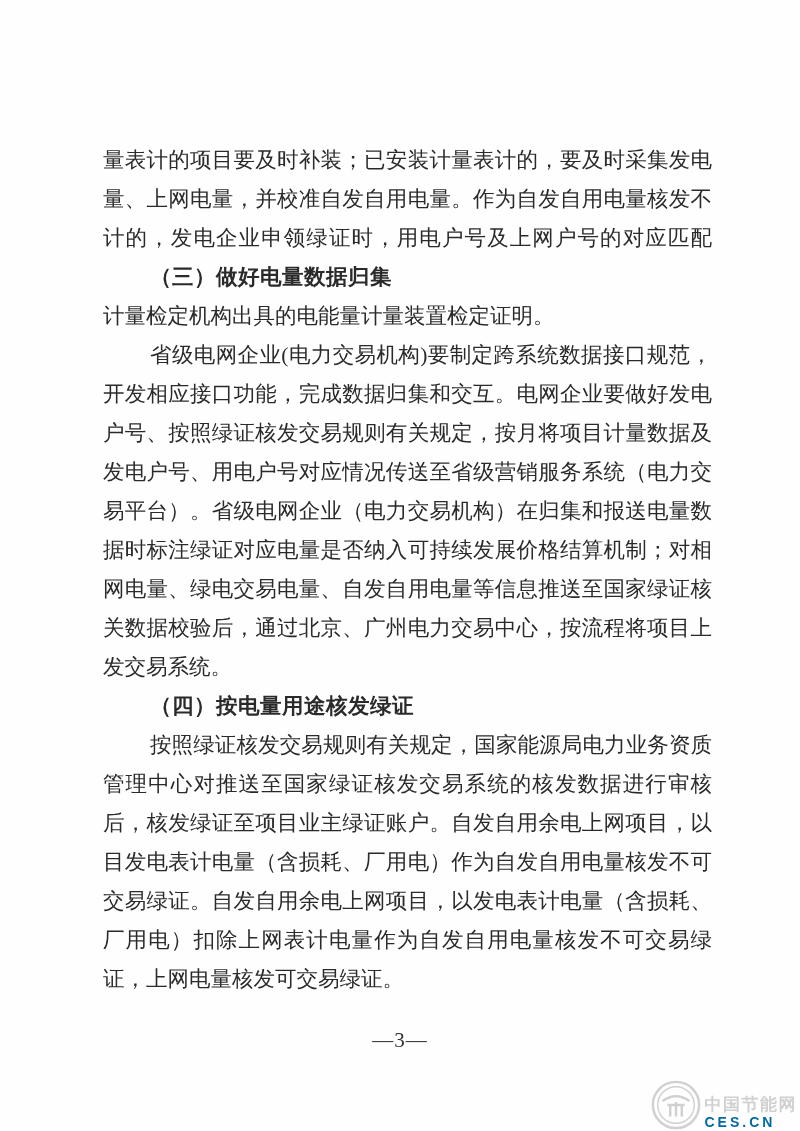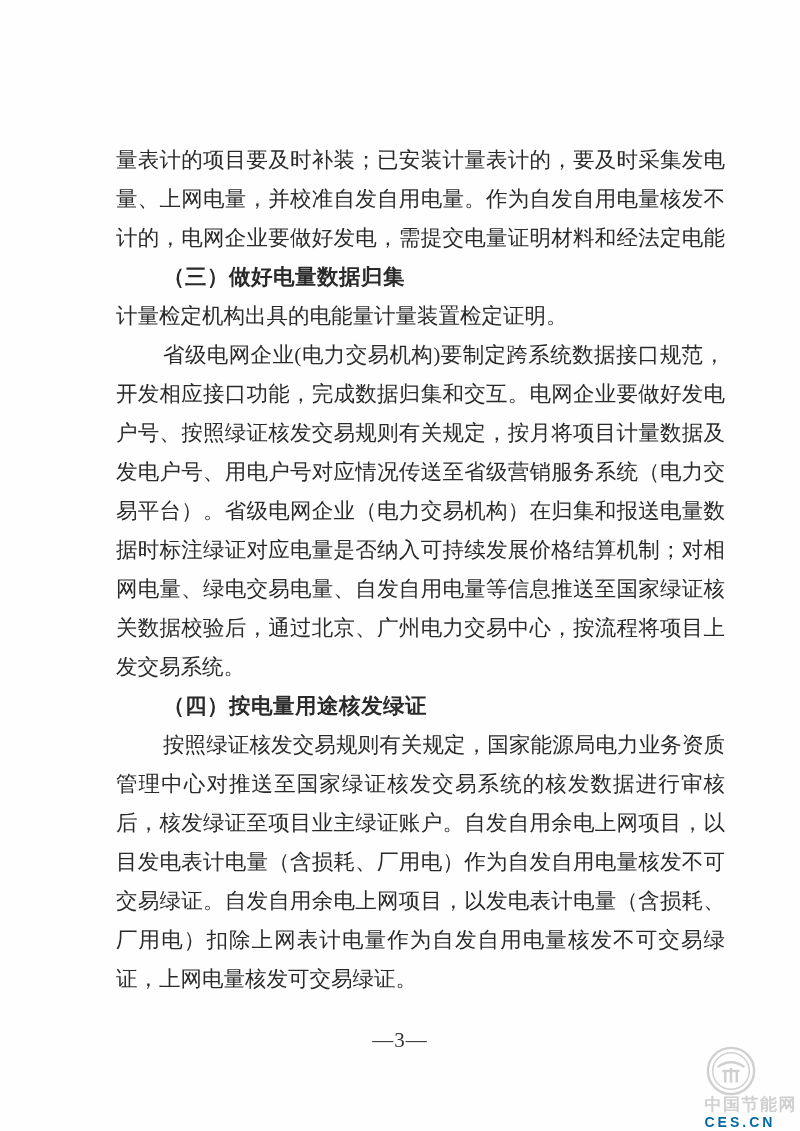--- a/index.html
+++ b/index.html
@@ -11,21 +11,21 @@
     position: relative;
     width: 800px;
     height: 1131px;
     background: #fefefe;
     overflow: hidden;
     font-family: "Liberation Serif", "DejaVu Serif", serif;
     color: #2a2a2a;
   }
   .doc-body {
     position: absolute;
-    left: 116px;
+    left: 103px;
     top: 141px;
     width: 609px;
     font-size: 21.5px;
     line-height: 39px;
   }
   .line {
     height: 39px;
     text-align: justify;
     text-align-last: justify;
     text-justify: inter-character;
@@ -49,25 +49,24 @@
     text-align: center;
     font-size: 21px;
     color: #333333;
     letter-spacing: 1px;
   }
   .watermark {
     position: absolute;
     right: 3px;
     bottom: 1px;
     display: flex;
-    align-items: flex-start;
+    align-items: flex-end;
     color: #d2d2d2;
     font-family: "Liberation Sans", sans-serif;
     user-select: none;
-    flex-direction: column;
   }
   .wm-logo {
     flex: 0 0 auto;
     margin-right: 3px;
   }
   .wm-text {
     line-height: 1.1;
   }
   .wm-name {
     font-size: 17px;
@@ -83,21 +82,21 @@
   }
 </style>
 </head>
 <body>
 
 <div class="page">
 
   <div class="doc-body" id="doc-body">
       <div class="line">量表计的项目要及时补装；已安装计量表计的，要及时采集发电</div>
       <div class="line">量、上网电量，并校准自发自用电量。作为自发自用电量核发不可</div>
-      <div class="line">计的，电网企业要做好发电，需提交电量证明材料和经法定电能</div>
+      <div class="line">计的，发电企业申领绿证时，用电户号及上网户号的对应匹配</div>
       <div class="line heading indent short">（三）做好电量数据归集</div>
       <div class="line short">计量检定机构出具的电能量计量装置检定证明。</div>
       <div class="line indent">省级电网企业(电力交易机构)要制定跨系统数据接口规范，</div>
       <div class="line">开发相应接口功能，完成数据归集和交互。电网企业要做好发电</div>
       <div class="line">户号、按照绿证核发交易规则有关规定，按月将项目计量数据及</div>
       <div class="line">发电户号、用电户号对应情况传送至省级营销服务系统（电力交</div>
       <div class="line">易平台）。省级电网企业（电力交易机构）在归集和报送电量数</div>
       <div class="line">据时标注绿证对应电量是否纳入可持续发展价格结算机制；对相</div>
       <div class="line">网电量、绿电交易电量、自发自用电量等信息推送至国家绿证核</div>
       <div class="line">关数据校验后，通过北京、广州电力交易中心，按流程将项目上</div>

